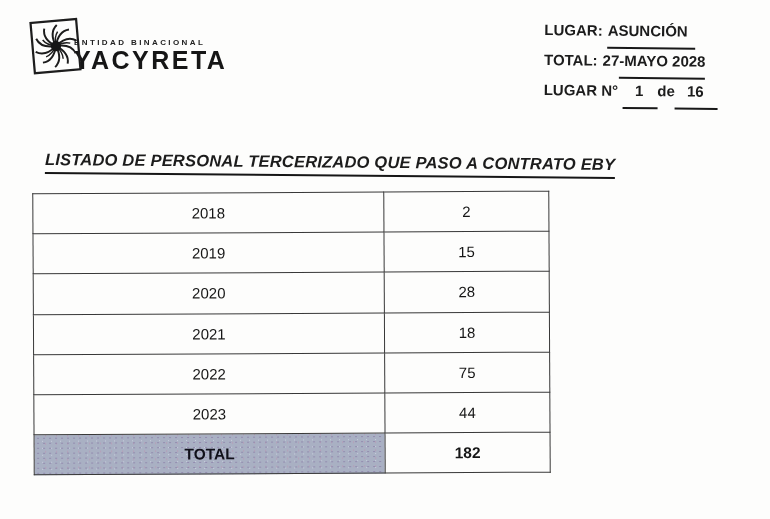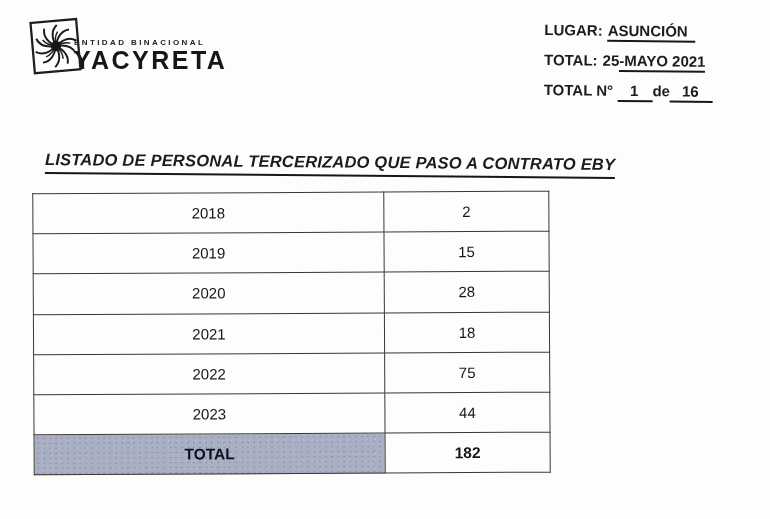--- a/index.html
+++ b/index.html
@@ -57,21 +57,21 @@
     top: 22px;
     font-size: 15px;
     font-weight: 700;
     transform: rotate(0.6deg);
     white-space: nowrap;
   }
   .meta-line { margin-bottom: 13px; }
   .meta-label { margin-right: 5px; text-align: right; }
   .u {
     border-bottom: 2.2px solid #181818;
-    padding-bottom: 1px;
+    padding-bottom: 8px;
   }
   .u-pad { padding-left: 12px; padding-right: 14px; }
   .u-trail { padding-right: 8px; }
 
   
   .doc-title {
     position: absolute;
     left: 45px;
     top: 150px;
     font-size: 16.5px;
@@ -159,24 +159,24 @@
       <div class="logo-small">ENTIDAD BINACIONAL</div>
       <div class="logo-name">YACYRETA</div>
     </div>
   </div>
 
   <div class="header-meta">
     <div class="meta-line">
       <span class="meta-label">LUGAR:</span><span class="u u-trail">ASUNCIÓN</span>
     </div>
     <div class="meta-line">
-      <span class="meta-label">TOTAL:</span><span>25</span><span class="u">-MAYO 2021</span>
+      <span class="meta-label">TOTAL:</span><span>27</span><span class="u">-MAYO 2028</span>
     </div>
     <div class="meta-line">
-      <span class="meta-label">TOTAL N°</span><span class="u u-pad">1</span><span>de</span><span class="u u-pad">16</span>
+      <span class="meta-label">LUGAR N°</span><span class="u u-pad">1</span><span>de</span><span class="u u-pad">16</span>
     </div>
   </div>
 
   <div class="doc-title">
     <span>LISTADO DE PERSONAL TERCERIZADO QUE PASO A CONTRATO EBY</span>
   </div>
 
   <table class="data-table">
     <tbody>
       <tr>

